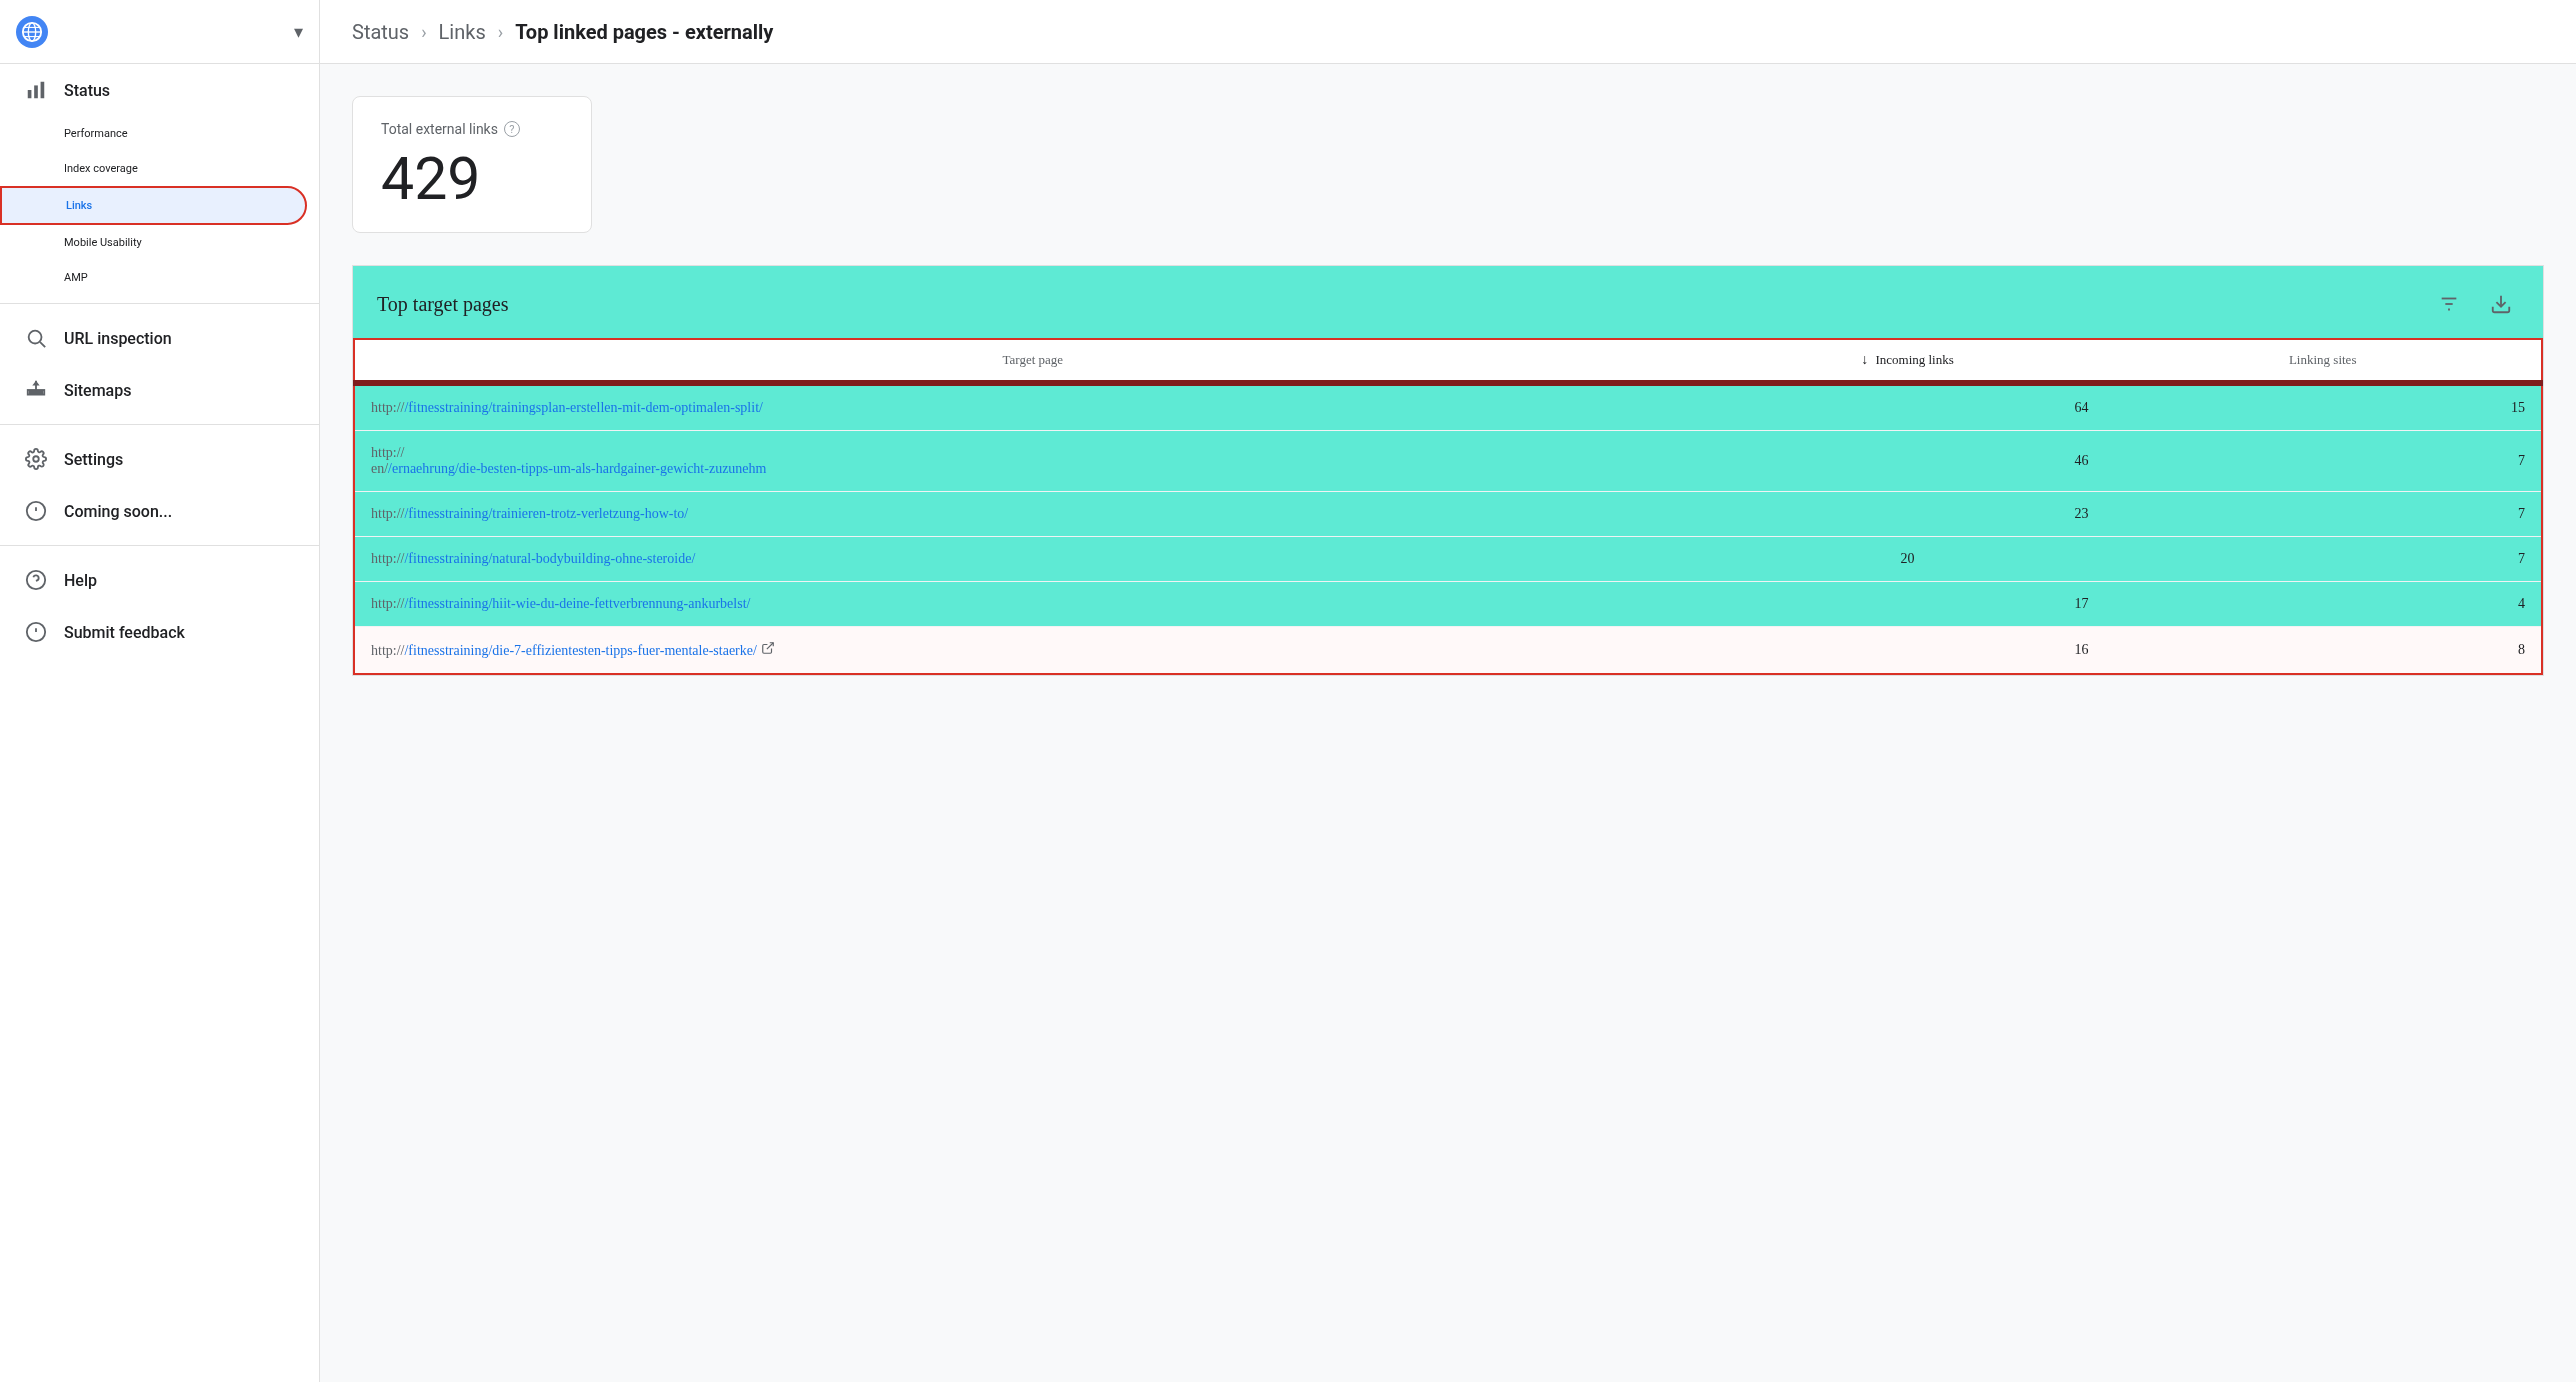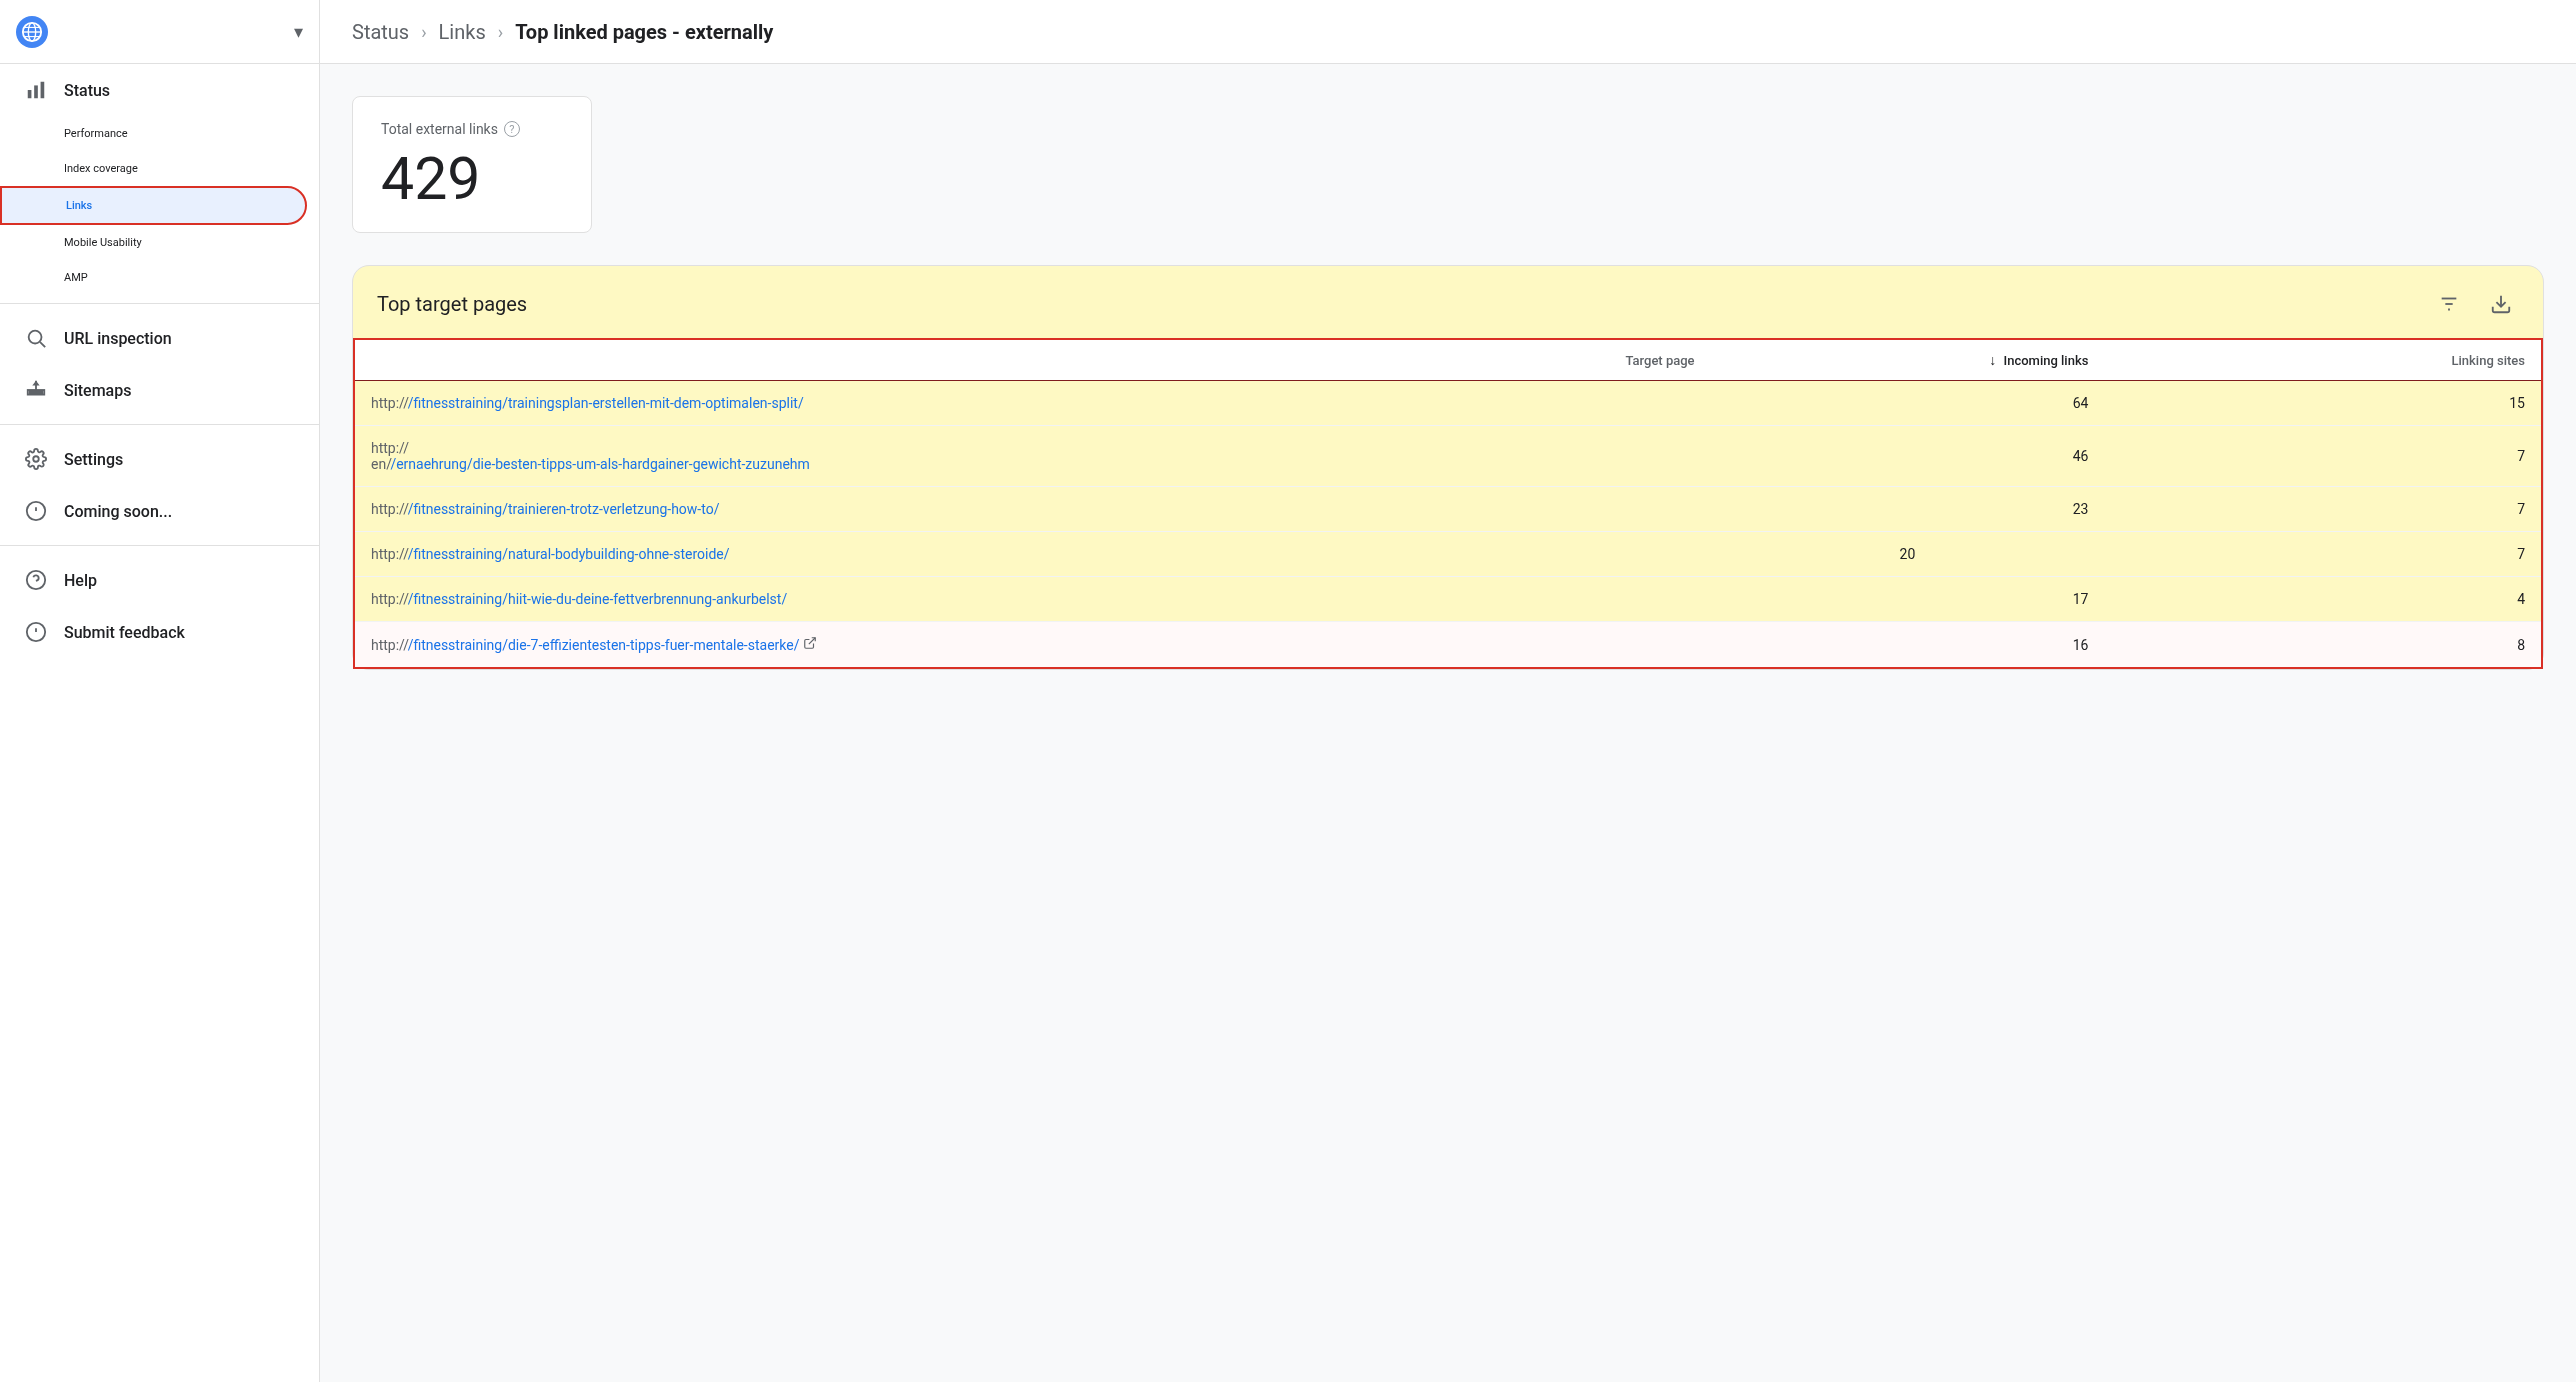--- a/index.html
+++ b/index.html
@@ -141,23 +141,24 @@
       border-radius: 50%;
       border: 1.5px solid #9aa0a6;
       display: inline-flex; align-items: center; justify-content: center;
       font-size: 11px;
       color: #9aa0a6;
       cursor: pointer;
     }
 
     
     .table-section {
-      background: #fef9c3;
+      background: #5eead4;
       border: 1px solid #e0e0e0;
-      border-radius: 17px;
+      border-radius: 0;
+      font-family: Liberation Serif, serif;
     }
     .table-header-row {
       display: flex;
       align-items: center;
       justify-content: space-between;
       padding: 20px 24px 16px;
     }
     .table-title {
       font-size: 20px;
       color: #202124;
@@ -176,26 +177,26 @@
       font-size: 22px;
       border-radius: 50%;
     }
 
     .data-table {
       width: 100%;
       border-collapse: collapse;
       border: 2px solid #d93025;
     }
     .data-table th {
-      text-align: right;
+      text-align: center;
       padding: 12px 16px;
       font-size: 13px;
       font-weight: 500;
       color: #5f6368;
-      border-bottom: 1px solid #7f1d1d;
+      border-bottom: 6px solid #7f1d1d;
       background: #fff;
     }
     .data-table th.sorted {
       color: #202124;
     }
     .data-table th .sort-icon {
       display: inline;
       font-size: 14px;
       margin-right: 4px;
     }

